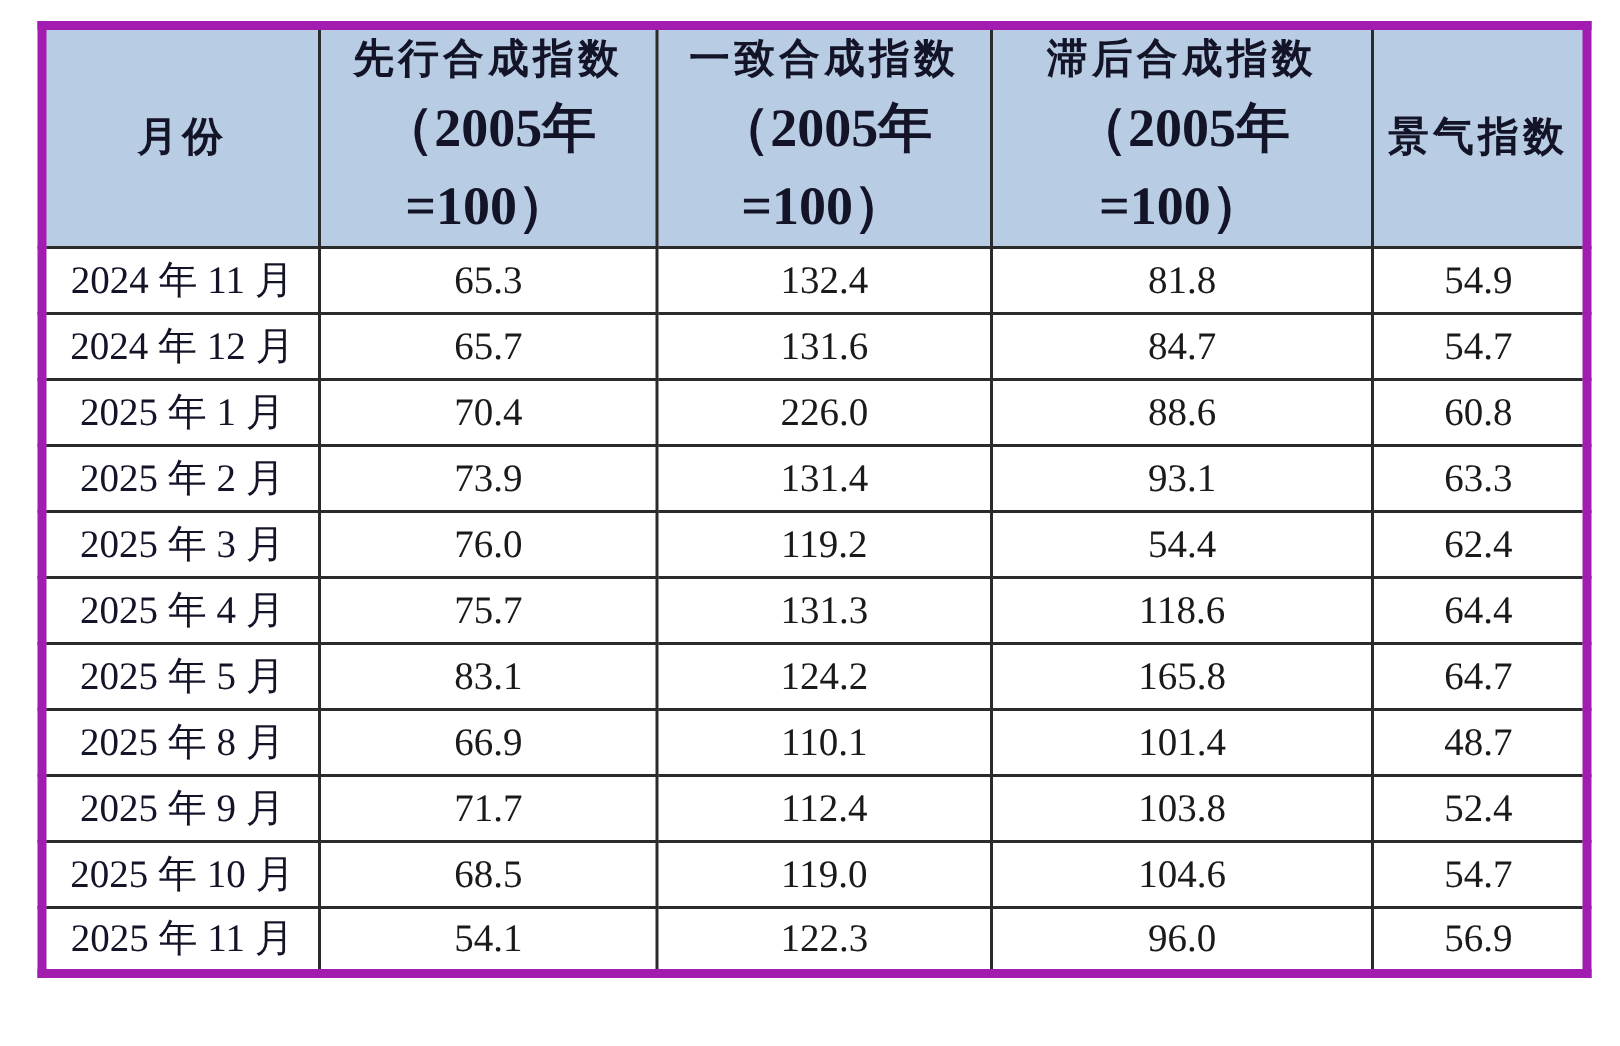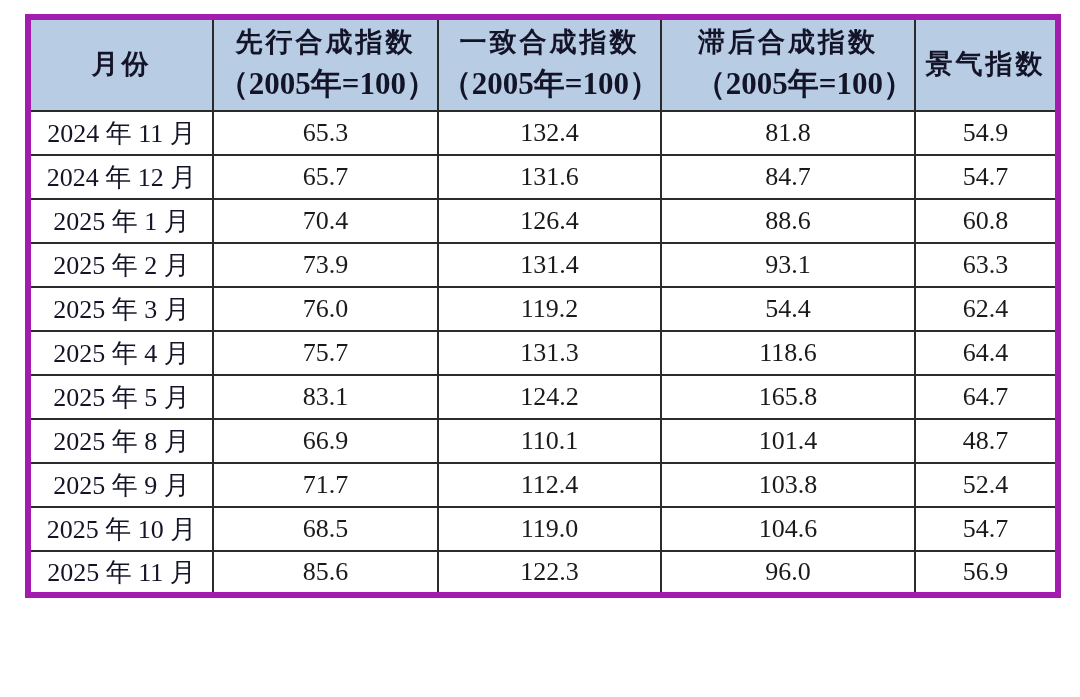--- a/index.html
+++ b/index.html
@@ -29,23 +29,22 @@
   }
   .index-table thead tr { height: 94px; }
   .index-table thead th {
     background: #b8cce4;
     font-weight: bold;
     font-size: 27px;
     letter-spacing: 3px;
     line-height: 1.45;
   }
   .index-table thead th .sub {
-    font-size: 31px;
+    font-size: 36px;
     letter-spacing: 0px;
-    text-align: right;
   }
   .index-table tbody tr { height: 44px; }
   .index-table tbody td {
     font-size: 26px;
     color: #1a1a1a;
     background: #ffffff;
   }
   .index-table tbody td.month {
     font-weight: normal;
     color: #141428;
@@ -96,21 +95,21 @@
     <tr>
       <td class="month">2024 年 12 月</td>
       <td>65.7</td>
       <td>131.6</td>
       <td>84.7</td>
       <td>54.7</td>
     </tr>
     <tr>
       <td class="month">2025 年 1 月</td>
       <td>70.4</td>
-      <td>126.4</td>
+      <td>226.0</td>
       <td>88.6</td>
       <td>60.8</td>
     </tr>
     <tr>
       <td class="month">2025 年 2 月</td>
       <td>73.9</td>
       <td>131.4</td>
       <td>93.1</td>
       <td>63.3</td>
     </tr>
@@ -151,19 +150,19 @@
     </tr>
     <tr>
       <td class="month">2025 年 10 月</td>
       <td>68.5</td>
       <td>119.0</td>
       <td>104.6</td>
       <td>54.7</td>
     </tr>
     <tr>
       <td class="month">2025 年 11 月</td>
-      <td>85.6</td>
+      <td>54.1</td>
       <td>122.3</td>
       <td>96.0</td>
       <td>56.9</td>
     </tr>
   </tbody>
 </table>
 
 </body></html>

